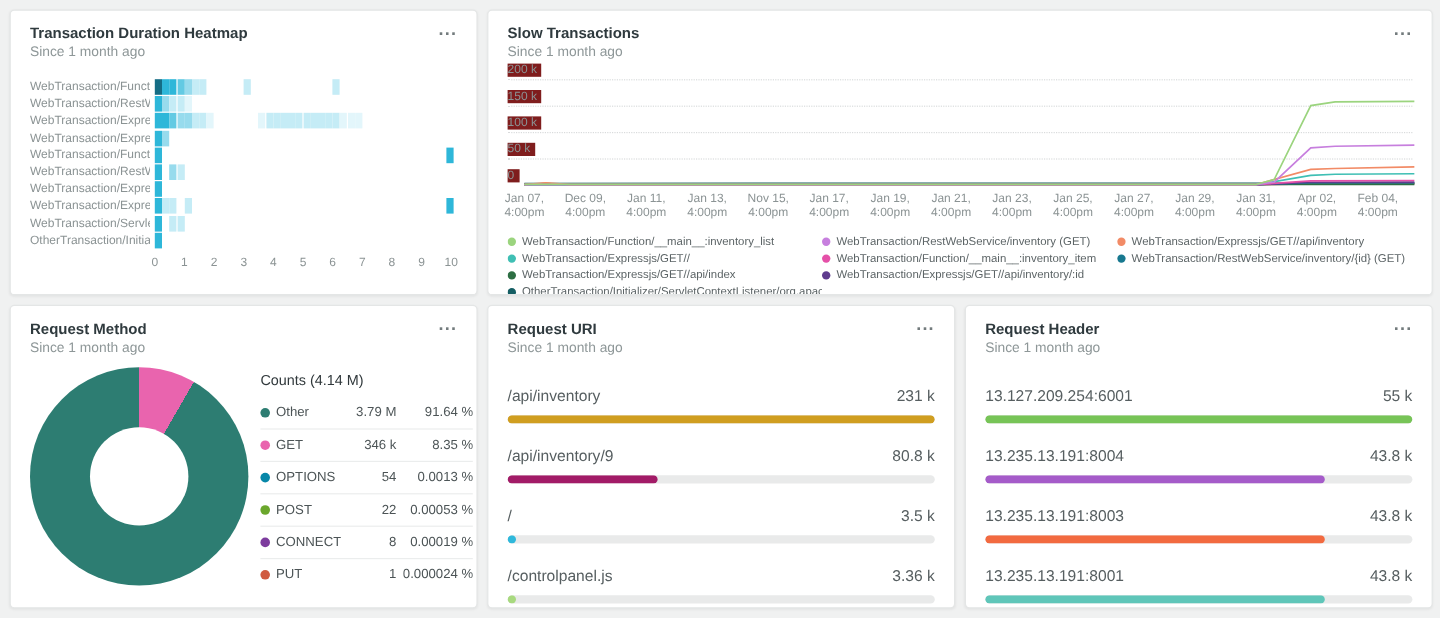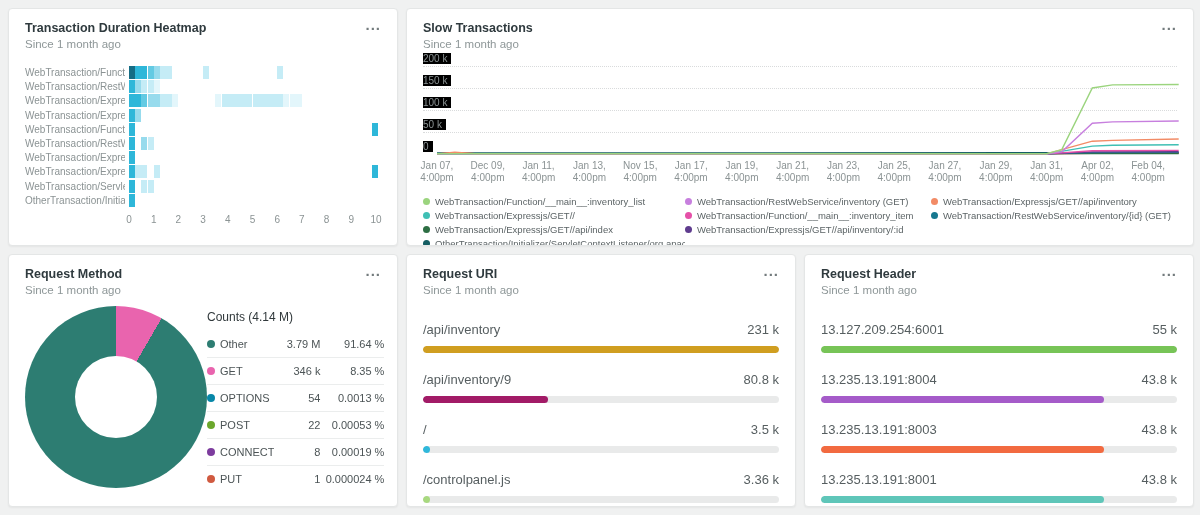--- a/index.html
+++ b/index.html
@@ -14,31 +14,31 @@
 
   
   .heatmap { position:relative; height:164px; margin-top:16px; }
   .hm-label { position:absolute; left:0; width:100px; font-size:10px; color:#8b9394; white-space:nowrap; overflow:hidden; }
   .hm-cell { position:absolute; width:6px; height:13px; }
   .hm-tick { position:absolute; transform:translateX(-50%); font-size:10px; color:#8b9394; }
 
   
   .slow-plot { position:relative; height:92px; margin-top:14px; }
   .gridline { position:absolute; left:0; right:0; border-top:1px dotted #d9dbdc; }
-  .grid-label { position:absolute; left:0; font-size:10px; color:#8b9394; background:#000000; padding-right:4px; }
+  .grid-label { position:absolute; left:0; font-size:10px; color:#8b9394; background:#7f1d1d; padding-right:4px; }
   .slow-svg { position:absolute; left:0; top:0; }
   .slow-xlabels { position:relative; height:28px; margin-top:4px; }
   .xlab { position:absolute; transform:translateX(-50%); text-align:center; font-size:10px; line-height:12px; color:#8b9394; white-space:nowrap; }
   .slow-legend { display:flex; margin-top:6px; }
   .legend-col { width:262px; }
   .legend-item { display:flex; align-items:center; gap:5px; height:14px; font-size:9.5px; color:#5c6466; white-space:nowrap; overflow:hidden; }
   .dot { width:7px; height:7px; border-radius:50%; flex:0 0 auto; }
 
   
-  .method-layout { display:flex; margin-top:10px; }
+  .method-layout { display:flex; margin-top:10px; gap:10px; }
   .donut { width:182px; height:182px; border-radius:50%; position:relative; flex:0 0 auto; }
   .donut-hole { position:absolute; left:50%; top:50%; width:82px; height:82px; background:#fff; border-radius:50%; transform:translate(-50%,-50%); }
   .method-legend { flex:1; padding-top:4px; }
   .method-legend-title { font-size:12px; color:#30383b; margin-bottom:6px; }
   .mrow { display:flex; align-items:center; height:27px; border-top:1px solid #ebeded; font-size:11px; color:#4c5456; }
   .mrow:first-of-type { border-top:none; }
   .mrow .dot { width:8px; height:8px; margin-right:5px; }
   .m-label { flex:1; white-space:nowrap; overflow:hidden; }
   .m-value { width:46px; text-align:right; white-space:nowrap; }
   .m-pct { width:58px; margin-left:6px; overflow:hidden; display:flex; justify-content:flex-end; white-space:nowrap; }
@@ -186,21 +186,21 @@
           <div>4:00pm</div>
         </div>
         <div class="xlab" style="left: 166.4px;">
           <div>Jan 13,</div>
           <div>4:00pm</div>
         </div>
         <div class="xlab" style="left: 217.2px;">
           <div>Nov 15,</div>
           <div>4:00pm</div>
         </div>
-        <div class="xlab" style="left: 268px; text-align: right;">
+        <div class="xlab" style="left: 268px;">
           <div>Jan 17,</div>
           <div>4:00pm</div>
         </div>
         <div class="xlab" style="left: 318.8px;">
           <div>Jan 19,</div>
           <div>4:00pm</div>
         </div>
         <div class="xlab" style="left: 369.6px;">
           <div>Jan 21,</div>
           <div>4:00pm</div>

